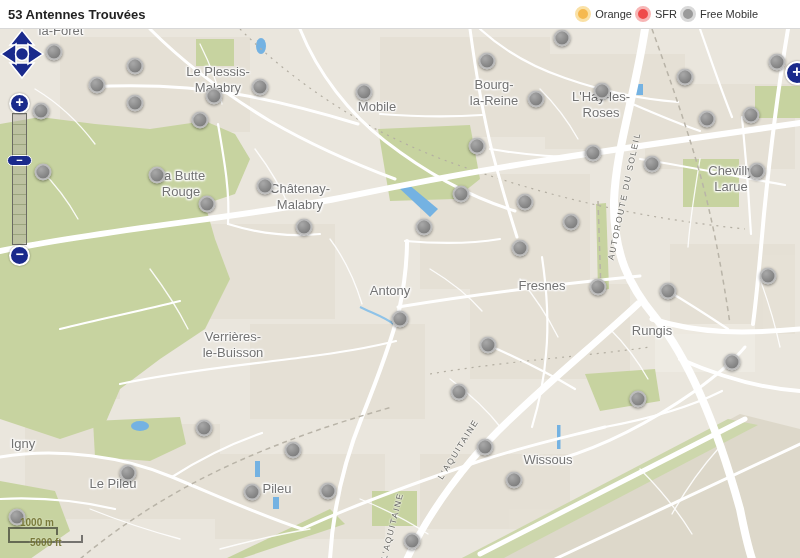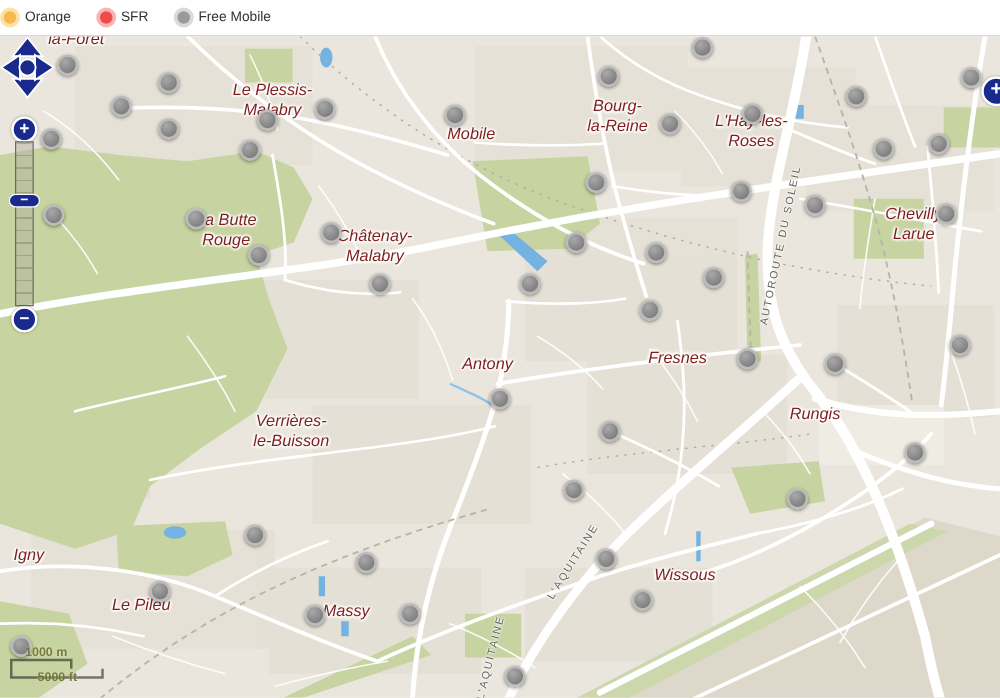--- a/index.html
+++ b/index.html
@@ -2,30 +2,30 @@
 <html><head>
 <meta charset="utf-8">
 <style>
   html,body{margin:0;padding:0;}
   body{width:800px;height:558px;overflow:hidden;font-family:"Liberation Sans",sans-serif;background:#fff;}
   .app{width:800px;height:558px;position:relative;}
 
   
   .header{height:28px;background:#fff;border-bottom:1px solid #d8d8d8;display:flex;align-items:center;justify-content:space-between;position:relative;z-index:20;}
   .title{font-size:13px;font-weight:700;color:#222;padding-left:8px;}
-  .legend{display:flex;align-items:center;gap:20px;margin-right:42px;}
+  .legend{display:flex;align-items:center;gap:3px;margin-right:42px;}
   .legend-item{display:flex;align-items:center;gap:4px;font-size:11px;color:#333;}
   .legend-dot{width:10px;height:10px;border-radius:50%;border:3px solid #ddd;box-sizing:content-box;}
 
   
   .map{position:relative;width:800px;height:530px;overflow:hidden;background:#eae6dd;cursor:default;}
   .map svg{position:absolute;left:0;top:0;}
 
-  .place-label{position:absolute;transform:translate(-50%,-50%);font-size:13px;color:#7f1d1d;text-align:center;line-height:1.22;white-space:pre-line;z-index:4;pointer-events:none;
-    text-shadow:0 0 2px #fff,0 0 2px #fff,0 0 3px #fff,1px 1px 2px #fff,-1px -1px 2px #fff,1px -1px 2px #fff,-1px 1px 2px #fff;font-style:italic;}
+  .place-label{position:absolute;transform:translate(-50%,-50%);font-size:13px;color:#737373;text-align:center;line-height:1.22;white-space:pre-line;z-index:4;pointer-events:none;
+    text-shadow:0 0 2px #fff,0 0 2px #fff,0 0 3px #fff,1px 1px 2px #fff,-1px -1px 2px #fff,1px -1px 2px #fff,-1px 1px 2px #fff;}
   .road-label{position:absolute;transform-origin:center;font-size:8.5px;letter-spacing:1.6px;color:#63635e;white-space:nowrap;z-index:3;pointer-events:none;
     text-shadow:0 0 2px #fff,0 0 2px #fff,0 0 2px #fff;}
 
   .marker{position:absolute;width:17px;height:17px;border-radius:50%;box-sizing:border-box;z-index:6;
     background:radial-gradient(circle at 35% 30%, #a9a9a9, #7c7c7c 78%);
     border:2px solid rgba(193,193,193,.9);
     box-shadow:0 1px 3px rgba(0,0,0,.45);
     transform:translate(-50%,-50%);}
 
   
@@ -49,20 +49,21 @@
   .scale-text{position:absolute;font-size:10px;font-weight:700;color:rgba(105,105,35,.85);text-shadow:0 0 2px rgba(255,255,255,.5);}
   .scale-text-m{left:12px;top:-2px;}
   .scale-text-ft{left:22px;top:18px;}
 </style>
 </head>
 <body>
 
 <div class="app">
 
   <div class="header">
+    <div class="title">53 Antennes Trouvées</div>
     <div class="legend">
         <span class="legend-item">
           <span class="legend-dot" style="background: rgb(245, 185, 79); border-color: rgb(250, 225, 166);"></span>
           <span>Orange</span>
         </span>
         <span class="legend-item">
           <span class="legend-dot" style="background: rgb(239, 75, 75); border-color: rgb(247, 182, 182);"></span>
           <span>SFR</span>
         </span>
         <span class="legend-item">
@@ -220,21 +221,21 @@
 Rouge</div>
         <div class="place-label" style="left: 300px; top: 168px; text-align: center;">Châtenay-
 Malabry</div>
         <div class="place-label" style="left: 390px; top: 262px;">Antony</div>
         <div class="place-label" style="left: 542px; top: 257px;">Fresnes</div>
         <div class="place-label" style="left: 652px; top: 302px;">Rungis</div>
         <div class="place-label" style="left: 233px; top: 316px;">Verrières-
 le-Buisson</div>
         <div class="place-label" style="left: 23px; top: 415px;">Igny</div>
         <div class="place-label" style="left: 113px; top: 455px;">Le Pileu</div>
-        <div class="place-label" style="left: 277px; top: 460px;">Massy</div>
+        <div class="place-label" style="left: 277px; top: 460px;">Pileu</div>
         <div class="place-label" style="left: 548px; top: 431px;">Wissous</div>
         <div class="road-label" style="left: 624px; top: 167px; transform: translate(-50%, -50%) rotate(-78deg);">AUTOROUTE DU SOLEIL</div>
         <div class="road-label" style="left: 458px; top: 420px; transform: translate(-50%, -50%) rotate(-58deg);">L'AQUITAINE</div>
         <div class="road-label" style="left: 392px; top: 497px; transform: translate(-50%, -50%) rotate(-76deg);">L'AQUITAINE</div>
       </div>
     <div id="markers-layer">
         <div class="marker" style="left: 54px; top: 23px;"></div>
         <div class="marker" style="left: 135px; top: 37px;"></div>
         <div class="marker" style="left: 97px; top: 56px;"></div>
         <div class="marker" style="left: 214px; top: 67px;"></div>

